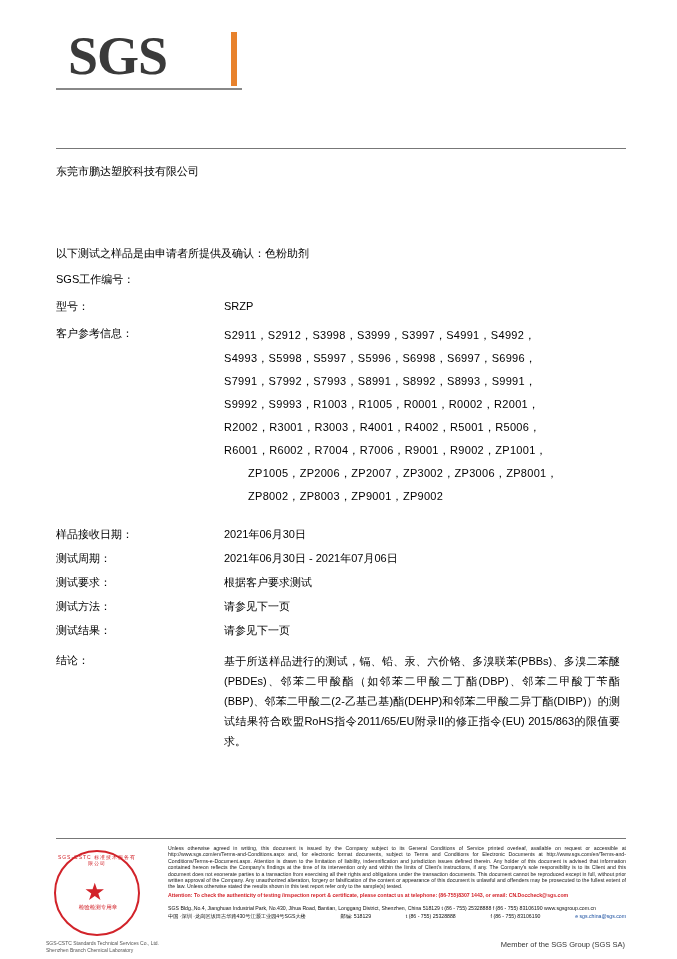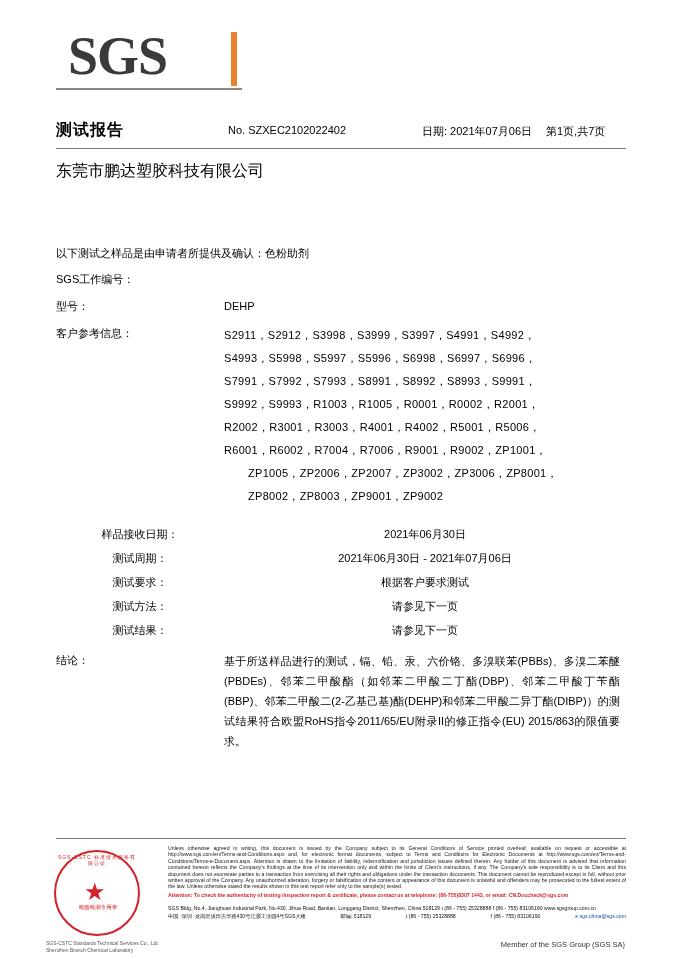--- a/index.html
+++ b/index.html
@@ -99,21 +99,21 @@
     width: 570px;
     height: 1px;
     background: #777777;
   }
 
   
   .company {
     position: absolute;
     left: 56px;
     top: 160px;
-    font-size: 16px;
+    font-size: 11px;
     line-height: 22px;
   }
 
   
   .statement {
     position: absolute;
     left: 56px;
     top: 246px;
     font-size: 11px;
   }
@@ -145,21 +145,21 @@
     letter-spacing: 0.3px;
   }
   .ref-list div.indent {
     padding-left: 24px;
   }
   .conclusion {
     line-height: 20px;
     text-align: justify;
     padding-right: 6px;
   }
-  .tight .frow { margin-bottom: 6px; text-align: center; }
+  .tight .frow { margin-bottom: 6px; }
 
   
   .footer-rule {
     position: absolute;
     left: 56px;
     top: 838px;
     width: 570px;
     height: 1px;
     background: #777777;
   }
@@ -260,43 +260,37 @@
 <body>
 
 <div class="page">
 
   <div class="logo-block">
     <span class="logo-text">SGS</span>
     <div class="logo-bar"></div>
     <div class="logo-underline"></div>
   </div>
 
-  <div class="title-row">
-    <div class="report-title">测试报告</div>
-    <div class="report-no">No. SZXEC2102022402</div>
-    <div class="report-date">日期: 2021年07月06日</div>
-    <div class="report-page">第1页,共7页</div>
-  </div>
   <div class="title-rule"></div>
 
   <div class="company">
     <div>东莞市鹏达塑胶科技有限公司</div>
   </div>
 
   <div class="statement">以下测试之样品是由申请者所提供及确认：色粉助剂</div>
 
   <div class="fields">
 
     <div class="frow">
       <div class="flabel">SGS工作编号：</div>
     </div>
 
     <div class="frow">
       <div class="flabel">型号：</div>
-      <div class="fvalue">DEHP</div>
+      <div class="fvalue">SRZP</div>
     </div>
 
     <div class="frow">
       <div class="flabel">客户参考信息：</div>
       <div class="fvalue ref-list">
         <div>S2911，S2912，S3998，S3999，S3997，S4991，S4992，</div>
         <div>S4993，S5998，S5997，S5996，S6998，S6997，S6996，</div>
         <div>S7991，S7992，S7993，S8991，S8992，S8993，S9991，</div>
         <div>S9992，S9993，R1003，R1005，R0001，R0002，R2001，</div>
         <div>R2002，R3001，R3003，R4001，R4002，R5001，R5006，</div>

